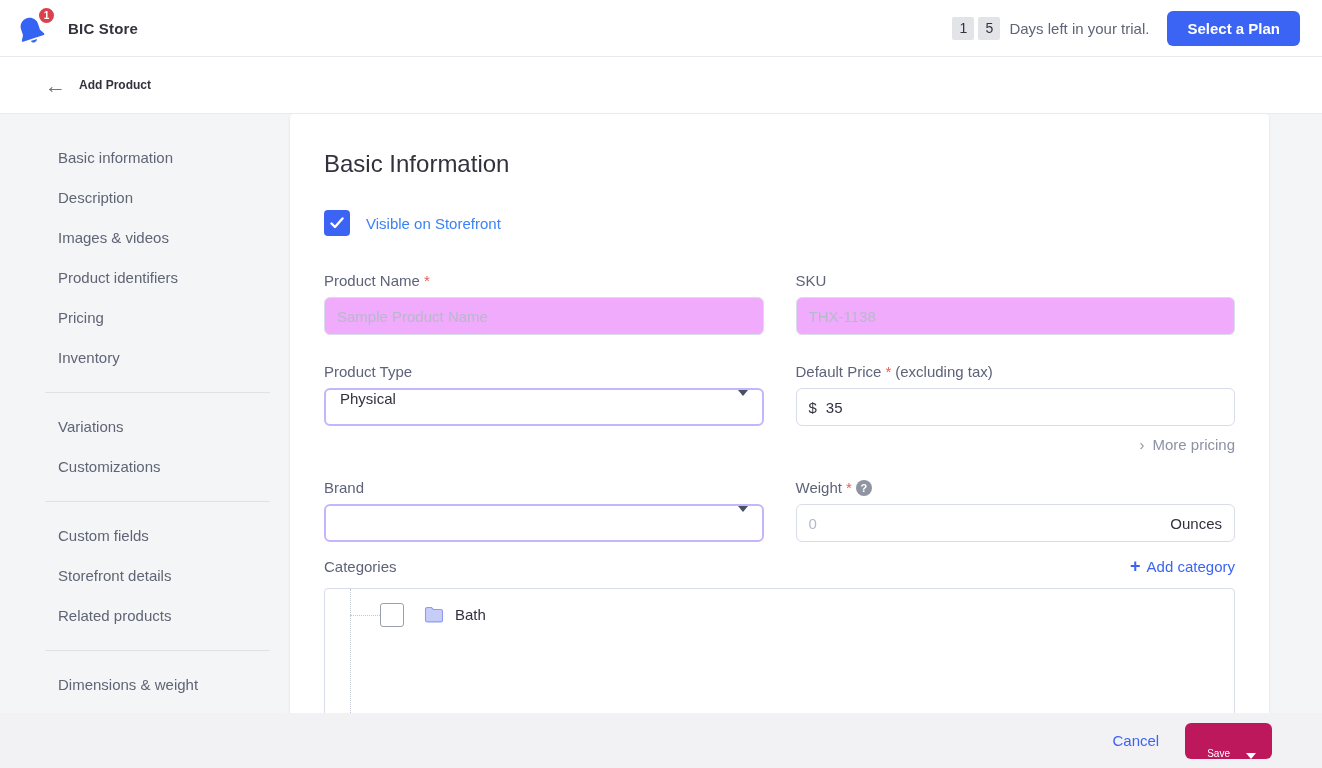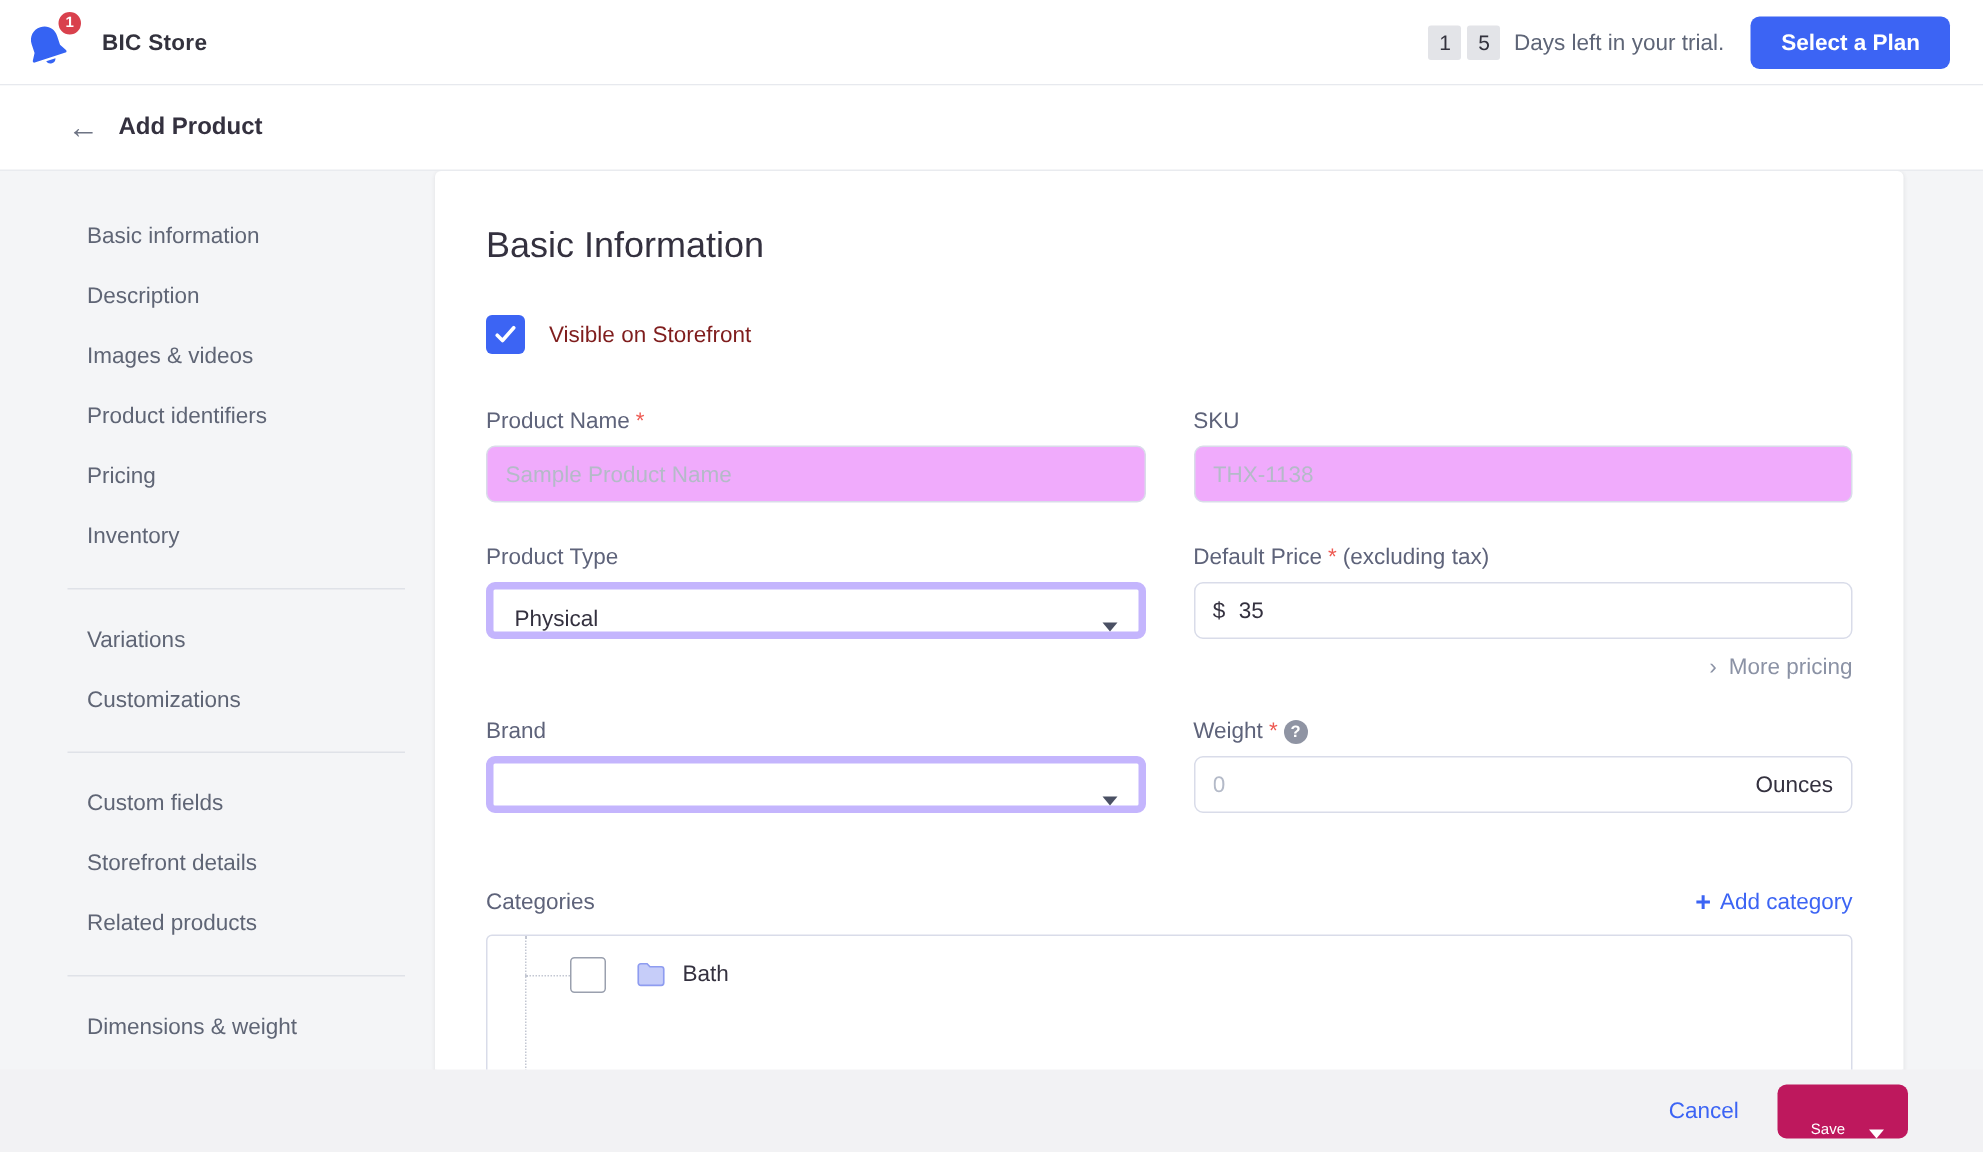--- a/index.html
+++ b/index.html
@@ -13,55 +13,55 @@
   .logo-badge { position:absolute; right:-2px; top:-2px; width:19px; height:19px; background:#d9414d; border:2px solid #fff; border-radius:50%; color:#fff; font-size:10px; font-weight:bold; display:flex; align-items:center; justify-content:center; }
   .store-name { font-weight:bold; font-size:15px; color:#33323d; letter-spacing:.2px; }
   .topbar-right { margin-left:auto; display:flex; align-items:center; }
   .trial-digit { width:22px; height:23px; background:#e3e4e8; border-radius:2px; color:#33323d; font-size:14px; display:flex; align-items:center; justify-content:center; margin-left:4px; }
   .trial-text { color:#5e6577; margin:0 18px 0 9px; }
   .plan-btn { background:#3c64f4; color:#fff; font-weight:bold; font-size:15px; border:none; border-radius:6px; padding:9px 20px; cursor:pointer; font-family:inherit; }
 
   
   .subbar { height:57px; background:#fff; border-bottom:1px solid #e9ebef; display:flex; align-items:center; padding-left:45px; }
   .back-arrow { color:#6e7484; font-size:21px; line-height:1; cursor:pointer; width:34px; }
-  .page-title { font-weight:bold; font-size:16px; color:#34313f; }
+  .page-title { font-weight:bold; font-size:12px; color:#34313f; }
 
   
   .main { display:flex; height:599px; overflow:hidden; }
   .sidebar { width:290px; flex:none; padding-top:24px; }
   .side-item { height:40px; line-height:40px; padding-left:58px; color:#5f6575; cursor:pointer; white-space:nowrap; }
   .side-divider { border:none; border-top:1px solid #dfe2e8; margin:14px 20px 14px 45px; }
 
   .card { flex:1; margin-right:53px; background:#fff; border-radius:4px 4px 0 0; box-shadow:0 1px 3px rgba(48,49,61,.1); min-height:720px; padding:36px 34px 0 34px; }
   .section-title { font-size:24px; font-weight:400; color:#34313f; }
 
   .cb-row { display:flex; align-items:center; margin-top:32px; }
   .checkbox-on { width:26px; height:26px; background:#3c64f4; border-radius:4px; display:flex; align-items:center; justify-content:center; cursor:pointer; }
-  .cb-label { margin-left:16px; color:#7f1d1d; }
+  .cb-label { margin-left:16px; color:#3b82f6; }
 
   .form-grid { display:grid; grid-template-columns:1fr 1fr; column-gap:32px; }
   .row1 { margin-top:36px; }
   .row2 { margin-top:28px; }
   .row3 { margin-top:26px; }
   .field-label { color:#5e637a; margin-bottom:8px; display:flex; align-items:center; gap:4px; }
   .req { color:#ee5a52; }
   .text-input { width:100%; height:38px; border:1px solid #d9dce9; border-radius:6px; padding:0 12px; font-size:15px; color:#34313f; font-family:inherit; background:#f0abfc; outline:none; }
   .text-input::placeholder { color:#b4bac8; }
   .input-wrap { position:relative; display:flex; align-items:center; height:38px; border:1px solid #d9dce9; border-radius:6px; background:#fff; padding:0 12px; }
   .prefix { color:#34313f; margin-right:9px; }
   .suffix { color:#34313f; margin-left:auto; }
   .bare-input { border:none; outline:none; flex:1; font-size:15px; font-family:inherit; color:#34313f; background:transparent; min-width:0; }
   .bare-input::placeholder { color:#b4bac8; }
-  .select { height:38px; border:5px solid #c4b5fd; border-radius:6px; background:#fff; display:flex; align-items:flex-end; padding:0 14px; cursor:pointer; color:#34313f; }
+  .select { height:38px; border:2px solid #c4b5fd; border-radius:6px; background:#fff; display:flex; align-items:flex-start; padding:0 14px; cursor:pointer; color:#34313f; }
   .caret { margin-left:auto; width:0; height:0; border-left:5px solid transparent; border-right:5px solid transparent; border-top:6px solid #4a5063; }
   .help-circle { width:16px; height:16px; border-radius:50%; background:#8f94a3; color:#fff; font-size:11px; font-weight:bold; display:inline-flex; align-items:center; justify-content:center; }
   .more-pricing { display:flex; justify-content:flex-end; align-items:center; gap:8px; margin-top:10px; color:#8b92a5; cursor:pointer; }
   .mp-chevron { font-size:15px; }
 
-  .cat-header { display:flex; justify-content:space-between; align-items:flex-end; margin-top:50px;text-align:center; }
+  .cat-header { display:flex; justify-content:space-between; align-items:flex-end; margin-top:15px;text-align:center; }
   .cat-label { color:#5e637a; }
   .add-category { color:#3c64f4; cursor:pointer; display:flex; align-items:center; gap:6px; }
   .add-plus { font-size:18px; font-weight:bold; line-height:1; }
   .cat-box { margin-top:13px; border:1px solid #d9dce9; border-radius:4px; height:200px; position:relative; overflow:hidden; padding-top:4px; }
   .cat-box::before { content:""; position:absolute; left:25px; top:0; bottom:0; border-left:1px dotted #c3c7d2; }
   .tree-row { position:relative; height:43px; display:flex; align-items:center; padding-left:55px; }
   .tree-row::before { content:""; position:absolute; left:25px; width:30px; top:50%; border-top:1px dotted #c3c7d2; }
   .tree-checkbox { width:24px; height:24px; border:1px solid #9aa0ae; border-radius:3px; background:#fff; cursor:pointer; flex:none; position:relative; z-index:1; }
   .folder { margin-left:20px; display:flex; flex:none; }
   .tree-label { margin-left:11px; color:#34313f; }

